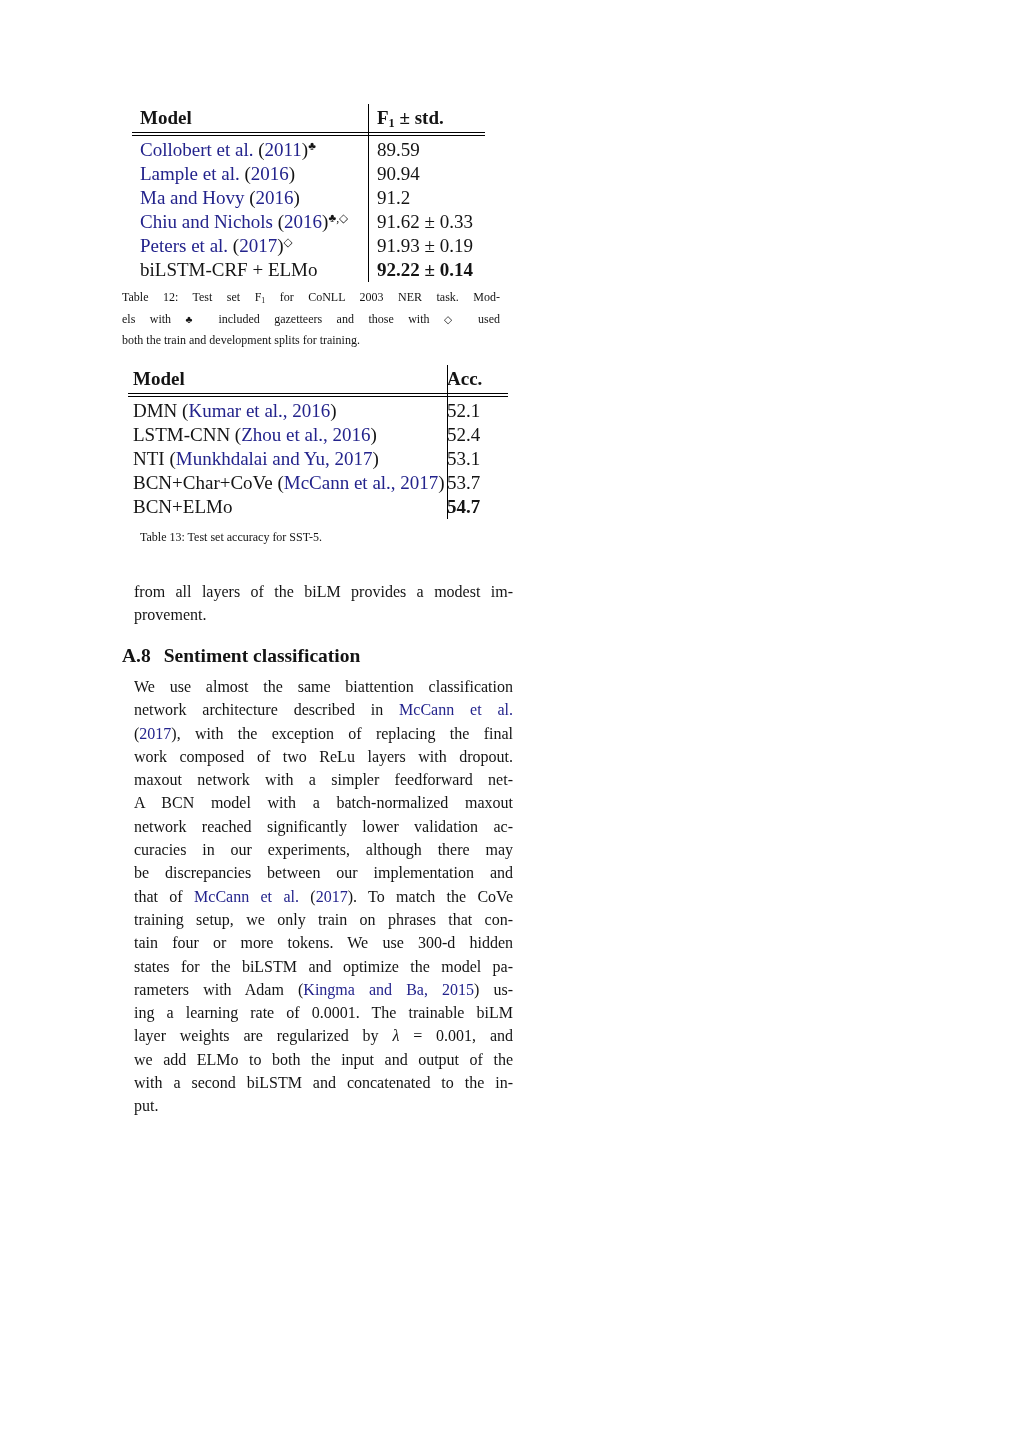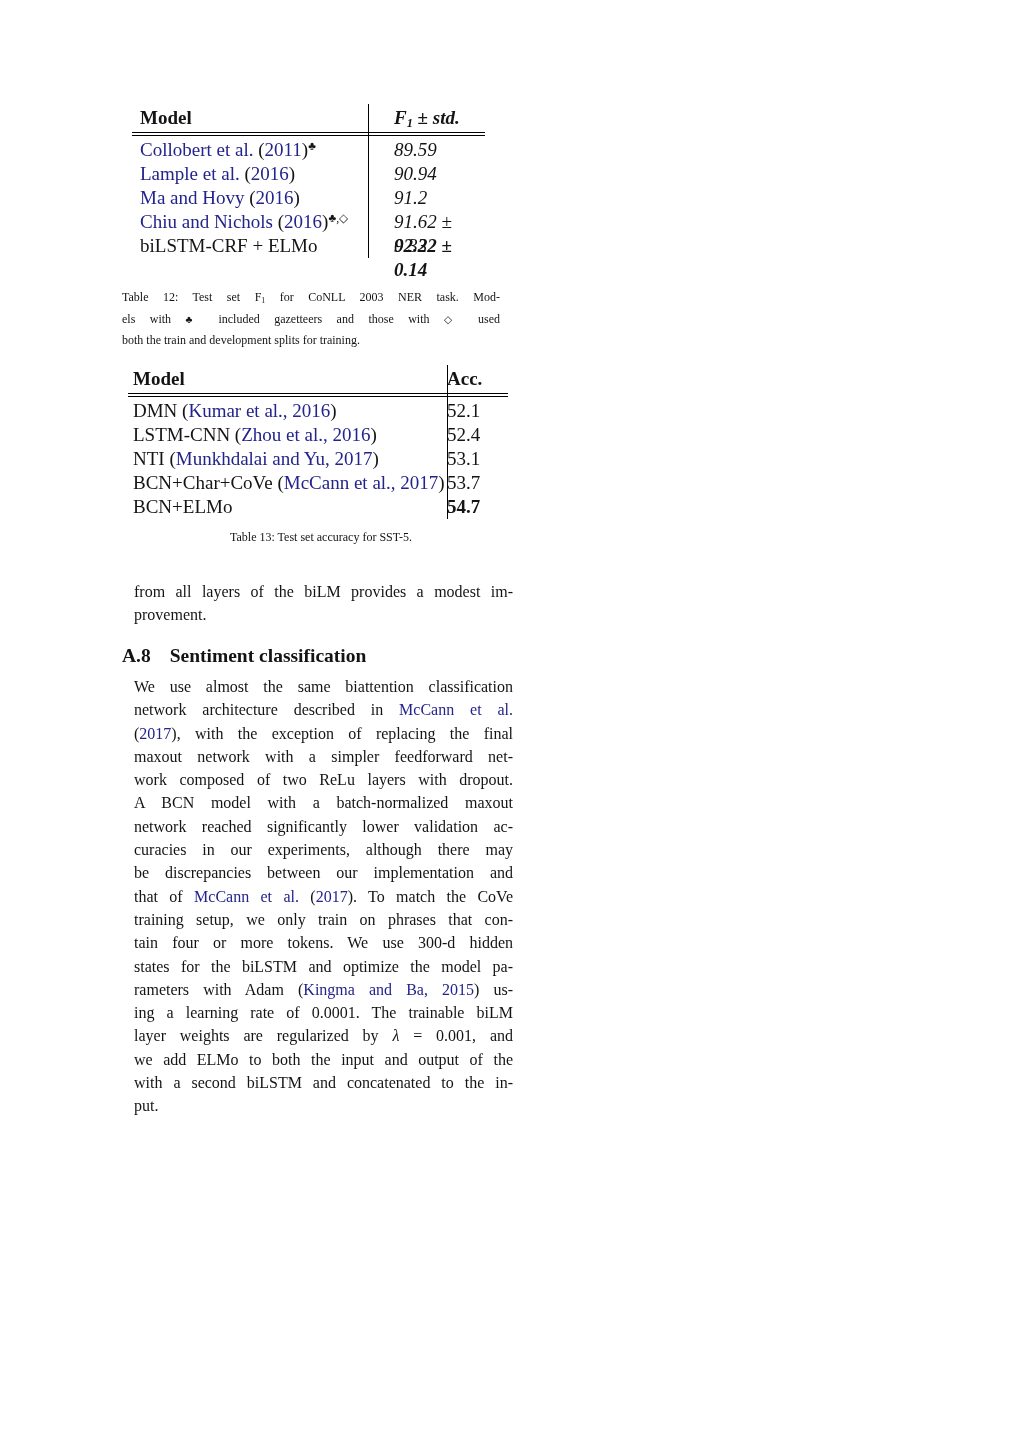--- a/index.html
+++ b/index.html
@@ -26,38 +26,38 @@
   .thead {
     display: flex;
     height: 28px;
     line-height: 28px;
     font-size: 19px;
     border-bottom: 4px double var(--rule);
   }
   .tbody { padding-top: 2px; }
   .trow { display: flex; height: 24px; line-height: 24px; font-size: 19px; }
   .t12 .hc0, .t12 .c0 { width: 236px; padding-left: 8px; box-sizing: border-box; }
-  .t12 .hc1, .t12 .c1 { flex: 1; padding-left: 26px; font-style: italic; }
+  .t12 .hc1, .t12 .c1 { flex: 1; padding-left: 9px; }
   .t13 .hc0, .t13 .c0 { width: 319px; padding-left: 5px; box-sizing: border-box; }
   .t13 .hc1, .t13 .c1 { flex: 1; padding-left: 0; }
   .vrule { position: absolute; top: 0; bottom: 0; width: 1px; background: var(--rule); }
   .t12 .vrule { left: 236px; }
   .t13 .vrule { left: 319px; }
 
   
   .caption { position: absolute; font-size: 12px; line-height: 21.7px; }
   .cap12 { left: 122px; top: 287px; width: 378px; }
-  .cap13 { left: 132px; top: 527px; width: 378px; text-align: center; }
+  .cap13 { left: 140px; top: 527px; width: 378px; text-align: left; }
 
   
   .para { position: absolute; left: 122px; width: 379px; font-size: 16px; line-height: 23.3px; margin-left: 12px; }
   .p-intro { top: 580px; }
   .p-main  { top: 675px; }
   .heading { position: absolute; left: 122px; top: 645px; font-size: 19.5px; font-weight: bold; }
-  .heading .num { margin-right: 19px; text-align: center; }
+  .heading .num { margin-right: 13px; text-align: center; }
 
   .line { text-align: justify; text-align-last: justify; }
   .line.line-last { text-align-last: left; }
 
   
   .b { font-weight: bold; }
   .i { font-style: italic; }
   .link { color: var(--link); text-decoration: none; cursor: pointer; }
   .sup { font-size: 62%; position: relative; top: -0.5em; line-height: 0; }
   .sub { font-size: 65%; position: relative; top: 0.28em; line-height: 0; }
@@ -82,20 +82,24 @@
           <div class="cell c0"><a class="link">Lample et al.</a><span> (</span><a class="link">2016</a><span>)</span></div>
           <div class="cell c1"><span>90.94</span></div>
         </div>
         <div class="trow">
           <div class="cell c0"><a class="link">Ma and Hovy</a><span> (</span><a class="link">2016</a><span>)</span></div>
           <div class="cell c1"><span>91.2</span></div>
         </div>
         <div class="trow">
           <div class="cell c0"><a class="link">Chiu and Nichols</a><span> (</span><a class="link">2016</a><span>)</span><span class="sup">♣,◇</span></div>
           <div class="cell c1"><span>91.62 ± 0.33</span></div>
+        </div>
+        <div class="trow">
+          <div class="cell c0"><a class="link">Peters et al.</a><span> (</span><a class="link">2017</a><span>)</span><span class="sup">◇</span></div>
+          <div class="cell c1"><span>91.93 ± 0.19</span></div>
         </div>
         <div class="trow">
           <div class="cell c0"><span>biLSTM-CRF + ELMo</span></div>
           <div class="cell c1"><span class="b">92.22 ± 0.14</span></div>
         </div>
       </div>
     <div class="vrule"></div>
   </div>
 
   <div class="caption cap12" id="caption12">
@@ -142,22 +146,22 @@
     </div>
 
   <div class="heading">
     <span class="num">A.8</span><span>Sentiment classification</span>
   </div>
 
   <div class="para p-main" id="paraMain">
       <div class="line"><span>We use almost the same biattention classification</span></div>
       <div class="line"><span>network architecture described in </span><a class="link">McCann et al.</a></div>
       <div class="line"><span>(</span><a class="link">2017</a><span>), with the exception of replacing the final</span></div>
+      <div class="line"><span>work composed of two ReLu layers with dropout.</span></div>
       <div class="line"><span>maxout network with a simpler feedforward net-</span></div>
-      <div class="line"><span>work composed of two ReLu layers with dropout.</span></div>
       <div class="line"><span>A BCN model with a batch-normalized maxout</span></div>
       <div class="line"><span>network reached significantly lower validation ac-</span></div>
       <div class="line"><span>curacies in our experiments, although there may</span></div>
       <div class="line"><span>be discrepancies between our implementation and</span></div>
       <div class="line"><span>that of </span><a class="link">McCann et al.</a><span> (</span><a class="link">2017</a><span>). To match the CoVe</span></div>
       <div class="line"><span>training setup, we only train on phrases that con-</span></div>
       <div class="line"><span>tain four or more tokens. We use 300-d hidden</span></div>
       <div class="line"><span>states for the biLSTM and optimize the model pa-</span></div>
       <div class="line"><span>rameters with Adam (</span><a class="link">Kingma and Ba, 2015</a><span>) us-</span></div>
       <div class="line"><span>ing a learning rate of 0.0001. The trainable biLM</span></div>

